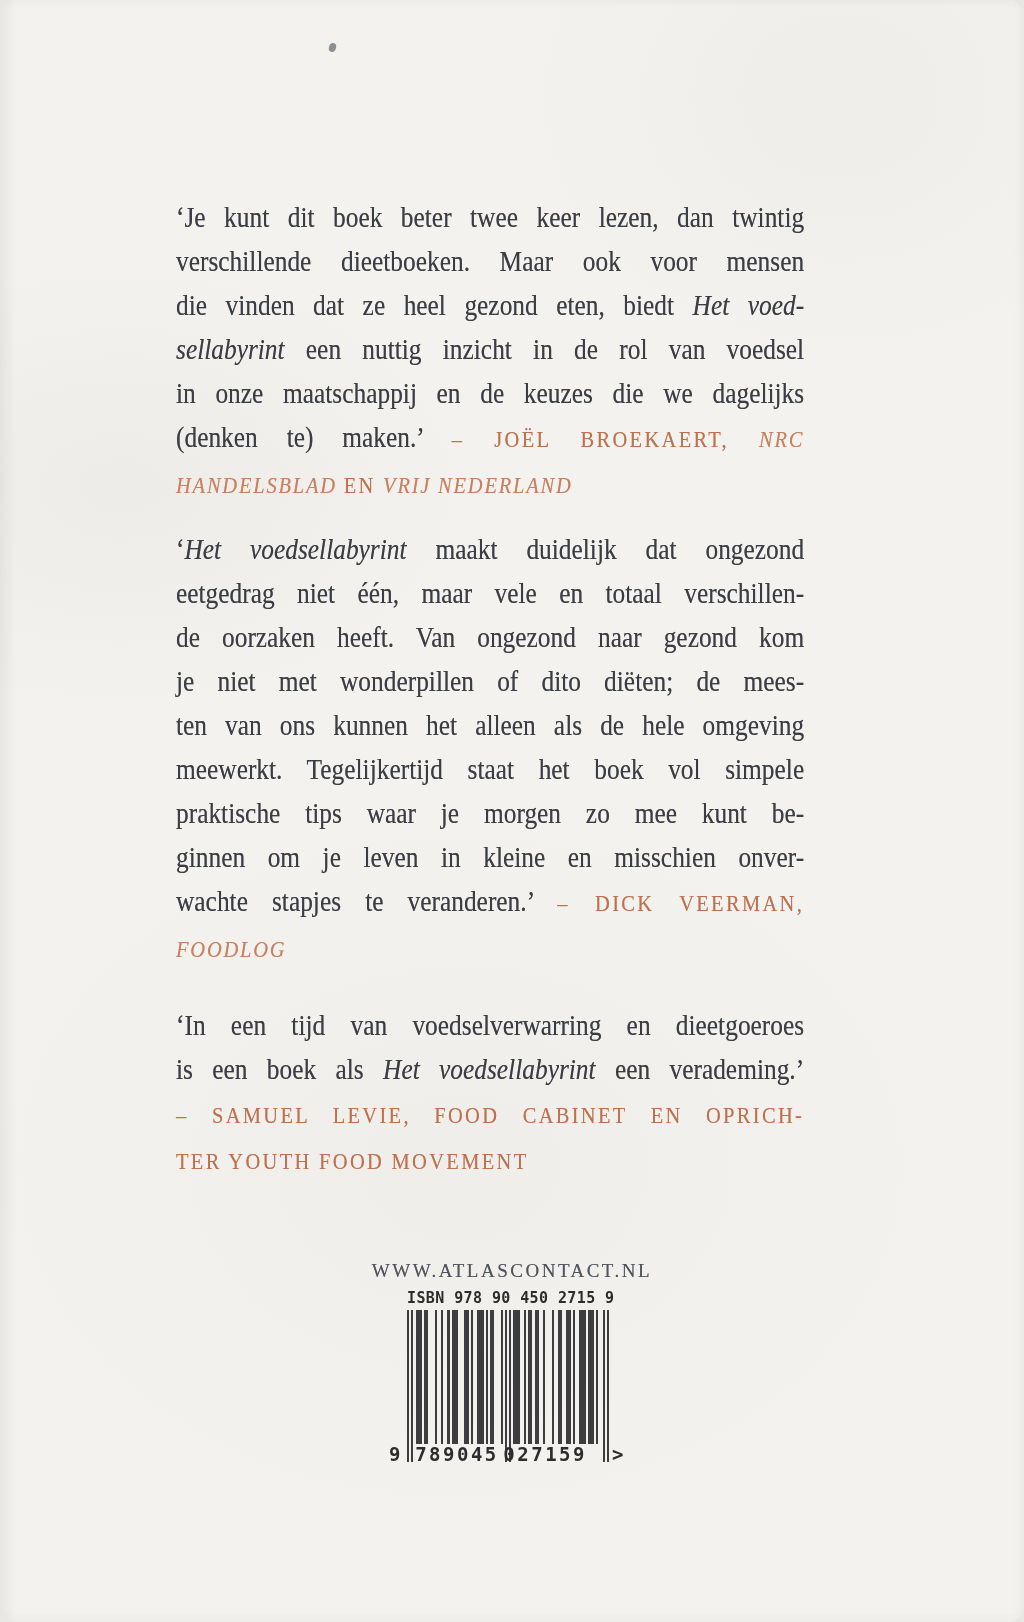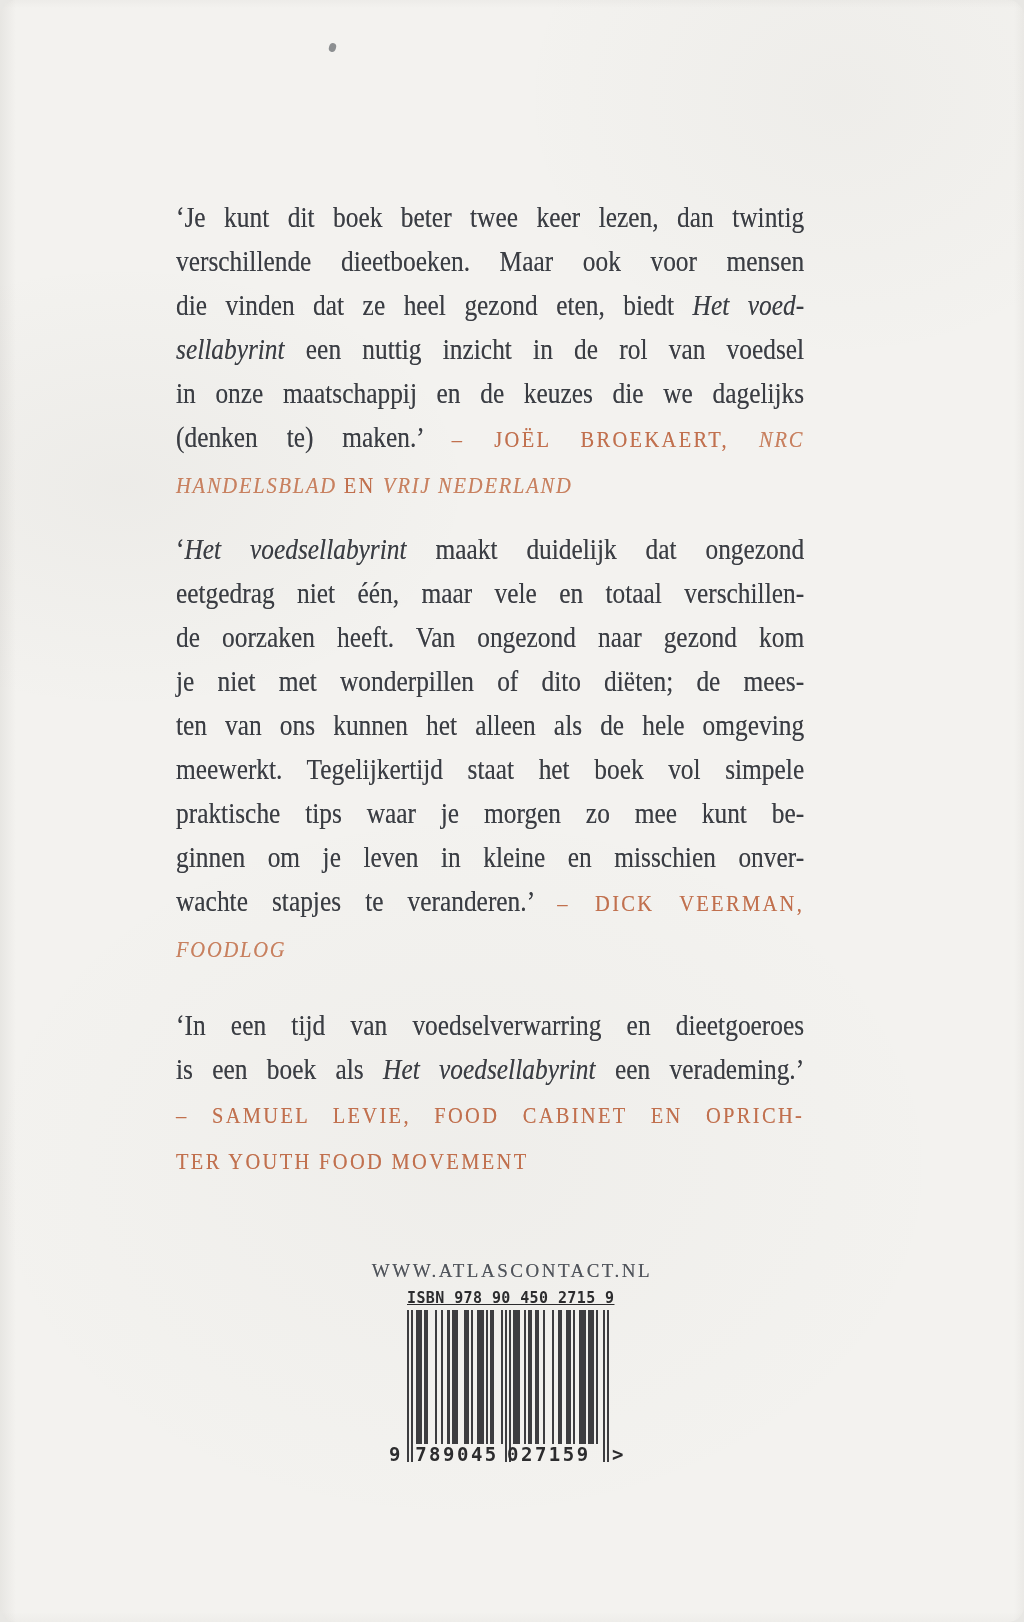--- a/index.html
+++ b/index.html
@@ -75,33 +75,32 @@
     margin-top: 11px;
   }
   .barcode-block { position: absolute; top: 1288px; left: 407px; width: 202px; }
   .isbn-label {
     font: 700 15px/20px "DejaVu Sans Mono", monospace;
     letter-spacing: 0.4px;
     color: var(--code-ink);
     white-space: nowrap;
     text-align: center;
     margin-bottom: 2px;
-    text-decoration: underline;
   }
   #ean { width: 202px; height: 152px; display: block; shape-rendering: crispEdges; }
   #ean rect { fill: var(--bars); }
   .digits {
     position: absolute; left: 0; top: 156px; width: 202px; height: 20px;
     font: 700 19px/20px "DejaVu Sans Mono", monospace;
     color: var(--code-ink);
   }
   .d { position: absolute; white-space: nowrap; }
   .d.lead  { left: -18px; }
   .d.g1    { left: 6px;   width: 88px; text-align: center; letter-spacing: 2.5px; }
-  .d.g2    { left: 100px; width: 88px; text-align: left; letter-spacing: 2.5px; }
+  .d.g2    { left: 92px; width: 88px; text-align: right; letter-spacing: 2.5px; }
   .d.trail { left: 205px; }
 </style>
 </head>
 <body>
 
 <div class="page">
   <div class="texture"></div>
   <div class="speck"></div>
 
   <div class="quotes">

